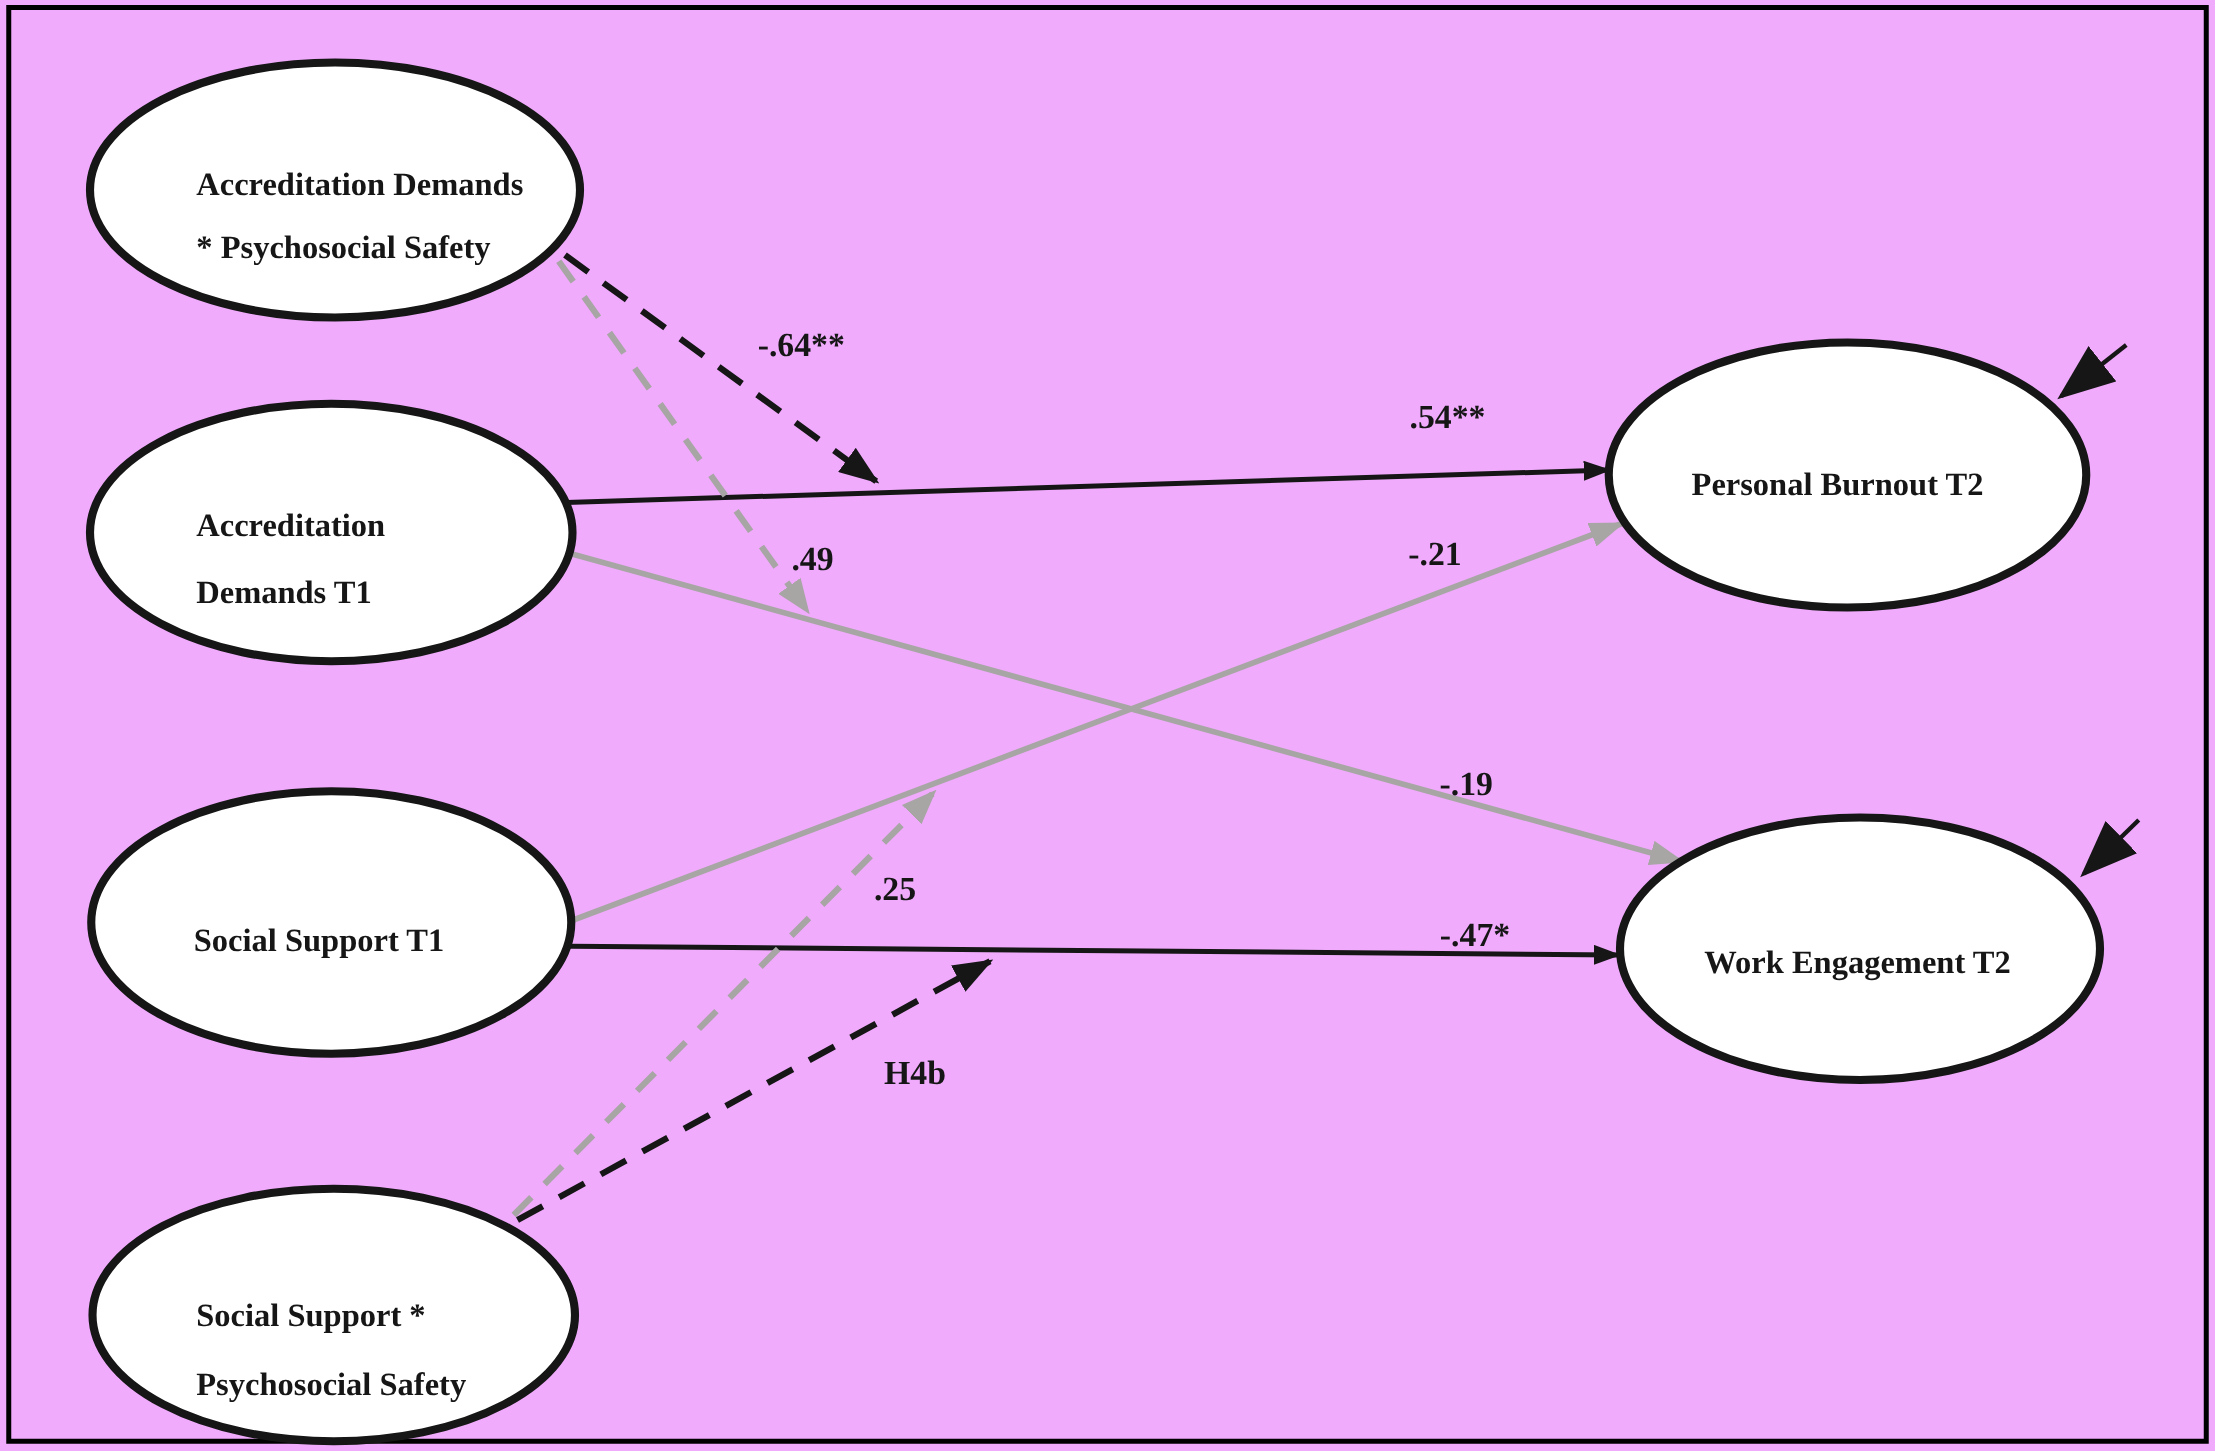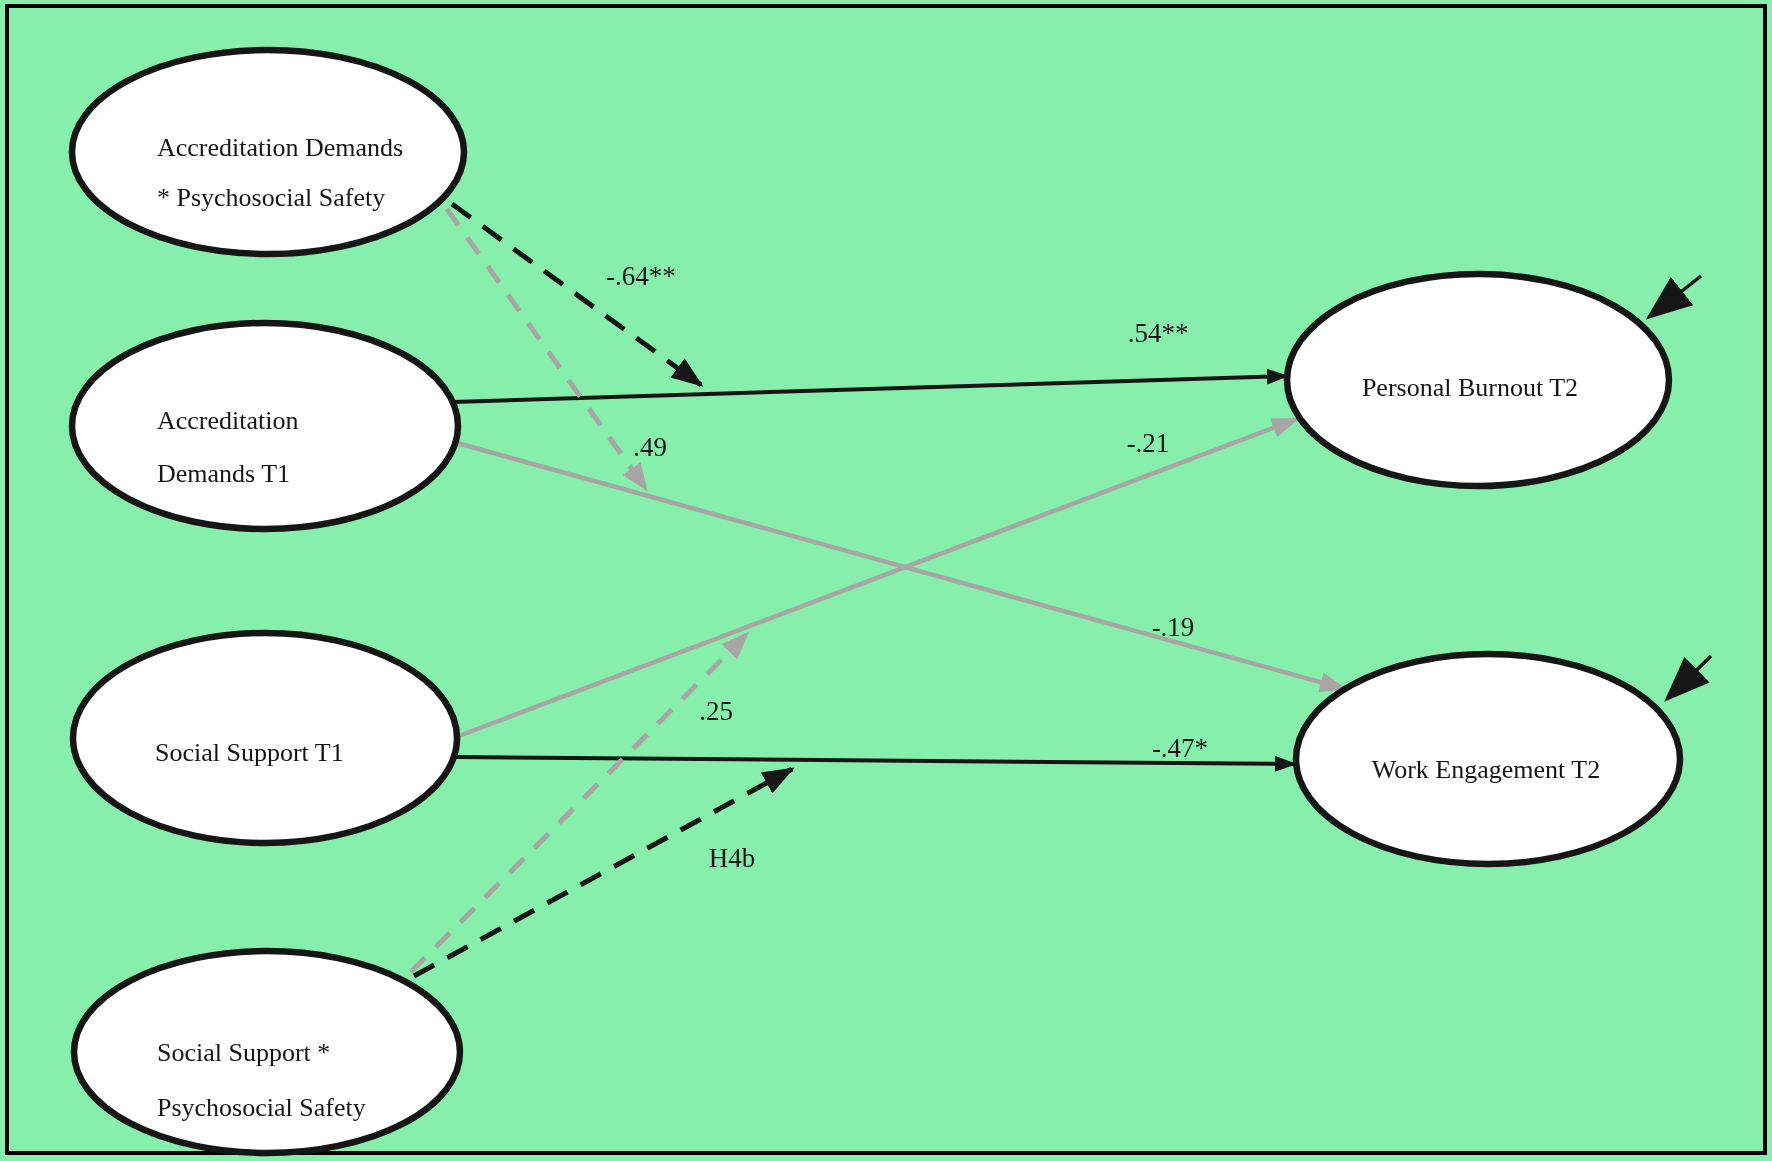--- a/index.html
+++ b/index.html
@@ -4,22 +4,23 @@
 <style>
   html, body {
     margin: 0;
     padding: 0;
     background: #ffffff;
   }
   .figure-wrap {
     width: 1772px;
     height: 1161px;
     position: relative;
-    background: #86efac;
+    background: #f0abfc;
     font-family: "Liberation Serif", "DejaVu Serif", serif;
+    font-weight: bold;
   }
   svg text {
     font-family: "Liberation Serif", "DejaVu Serif", serif;
     fill: #161616;
   }
   .node-label { font-size: 26px; }
   .coef-label { font-size: 27px; }
 </style>
 </head>
 <body>

